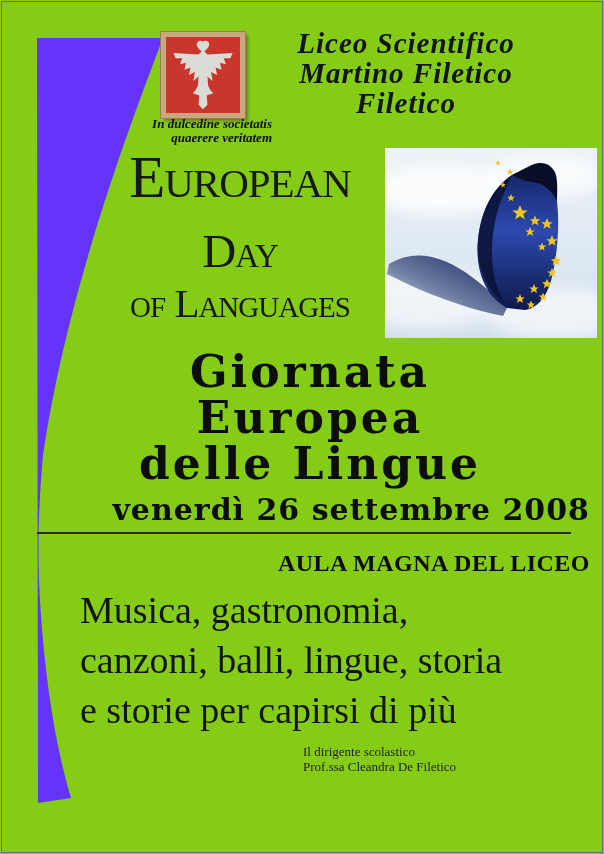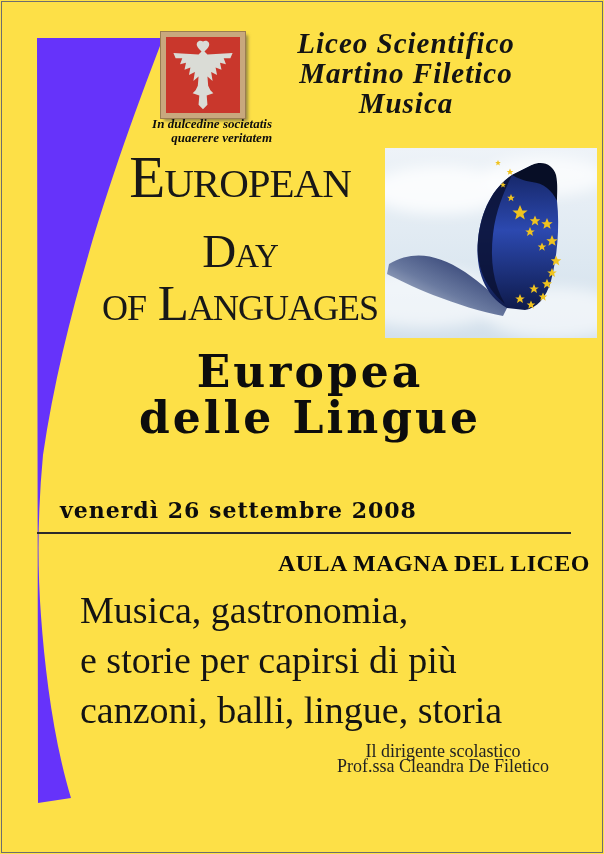--- a/index.html
+++ b/index.html
@@ -1,17 +1,17 @@
 <!DOCTYPE html>
 <html><head>
 <meta charset="utf-8">
 <style>
   html,body{margin:0;padding:0;background:#ffffff;}
   .page{
-    position:relative;width:604px;height:854px;background:#fde047;
+    position:relative;width:604px;height:854px;background:#84cc16;
     overflow:hidden;font-family:"Liberation Serif",serif;color:#111;
   }
   .page-frame{position:absolute;left:1px;top:1px;right:1px;bottom:1px;border:1px solid #6e6e6e;pointer-events:none;z-index:6;}
   .swoosh{position:absolute;left:0;top:0;z-index:1;}
 
   
   .crest{
     position:absolute;left:161px;top:32px;width:84px;height:86px;z-index:3;
     border:5px solid #c8a87e;box-sizing:border-box;outline:1px solid #9a7d52;
     box-shadow:3px 3px 3px rgba(70,70,70,.55);background:#c5281c;
@@ -29,49 +29,49 @@
   }
 
   
   .en-line{
     position:absolute;left:20px;width:440px;z-index:3;text-align:center;
     font-family:"Liberation Serif",serif;font-variant:small-caps;
     white-space:nowrap;color:#181818;letter-spacing:-1px;
   }
   .en1{top:153px;font-size:59px;line-height:48px;}
   .en2{top:227px;font-size:47px;line-height:48px;}
-  .en3{top:277px;font-size:51px;line-height:52px;}
+  .en3{top:277px;font-size:41px;line-height:52px;}
 
   
   .flag-pic{position:absolute;left:385px;top:148px;width:212px;height:190px;z-index:2;}
 
   
   .it-title{
     position:absolute;left:40px;top:349px;width:540px;z-index:3;text-align:center;
     font-family:"DejaVu Serif",serif;font-weight:bold;
     font-size:44px;line-height:46px;letter-spacing:3px;color:#0d0d0d;
   }
   .date-line{
-    position:absolute;left:60px;top:492px;width:530px;z-index:3;text-align:left;
+    position:absolute;left:60px;top:492px;width:530px;z-index:3;text-align:right;
     font-family:"DejaVu Serif",serif;font-weight:bold;
-    font-size:22px;line-height:36px;letter-spacing:1px;color:#0d0d0d;white-space:nowrap;
+    font-size:30px;line-height:36px;letter-spacing:1px;color:#0d0d0d;white-space:nowrap;
   }
   .rule{position:absolute;left:37px;top:532px;width:534px;border-top:2px solid #2a2a2a;z-index:3;}
 
   .venue{
     position:absolute;left:40px;top:549px;width:550px;z-index:3;text-align:right;
     font-weight:bold;font-size:24px;line-height:28px;letter-spacing:.5px;color:#0b0b0b;
   }
   .description{
     position:absolute;left:80px;top:585px;width:505px;z-index:3;
     font-size:38px;line-height:50px;color:#141414;
   }
   .signature{
     position:absolute;left:303px;top:744px;width:280px;z-index:3;
-    text-align:center;font-size:18px;line-height:15px;color:#222;
+    text-align:left;font-size:13px;line-height:15px;color:#222;
   }
 </style>
 </head>
 <body>
 
 <div class="page">
 
   <div class="page-frame"></div>
 
   <svg class="swoosh" width="604" height="854" viewBox="0 0 604 854" aria-hidden="true">
@@ -91,21 +91,21 @@
                L64,74 L55,77 L56,89 L50,95 L44,89 L45,77 L36,74 L40,70
                L43,64 L44,52 L37,58 L39,46 L31,50 L33,40 L25,43 L27,34
                L19,36 L22,28 L13,28 L10,21 L44,23 L48,19
                C46,17 43,15 42,12 C40,7 45,3 50,6 Z" fill="#dadcd6"></path>
     </svg>
   </div>
 
   <div class="school-name">
     <div>Liceo Scientifico</div>
     <div>Martino Filetico</div>
-    <div>Musica</div>
+    <div>Filetico</div>
   </div>
 
   <div class="motto">
     <div>In dulcedine societatis</div>
     <div>quaerere veritatem</div>
   </div>
 
   <div class="en-line en1">European</div>
   <div class="en-line en2">Day</div>
   <div class="en-line en3">of Languages</div>
@@ -171,33 +171,34 @@
         <use href="#starP" transform="translate(162,136) scale(1.05)"></use>
         <use href="#starP" transform="translate(149,141) scale(1.0)"></use>
         <use href="#starP" transform="translate(158,149) scale(0.9)"></use>
         <use href="#starP" transform="translate(135,151) scale(1.0)"></use>
         <use href="#starP" transform="translate(146,157) scale(0.9)"></use>
       </g>
     </svg>
   </div>
 
   <div class="it-title">
+    <div>Giornata</div>
     <div>Europea</div>
     <div>delle Lingue</div>
   </div>
 
   <div class="date-line">venerdì 26 settembre 2008</div>
   <div class="rule"></div>
 
   <div class="venue">AULA MAGNA DEL LICEO</div>
 
   <div class="description">
     <div>Musica, gastronomia,</div>
+    <div>canzoni, balli, lingue, storia</div>
     <div>e storie per capirsi di più</div>
-    <div>canzoni, balli, lingue, storia</div>
   </div>
 
   <div class="signature">
     <div>Il dirigente scolastico</div>
     <div>Prof.ssa Cleandra De Filetico</div>
   </div>
 
 </div>
 
 </body></html>

